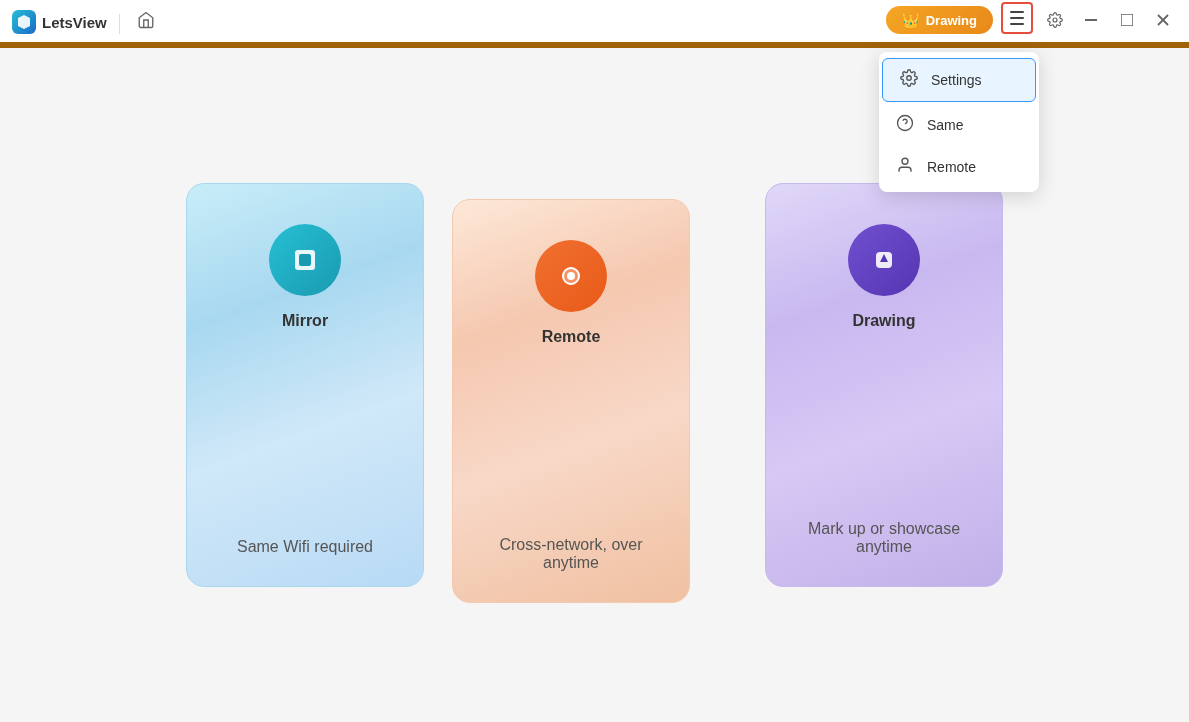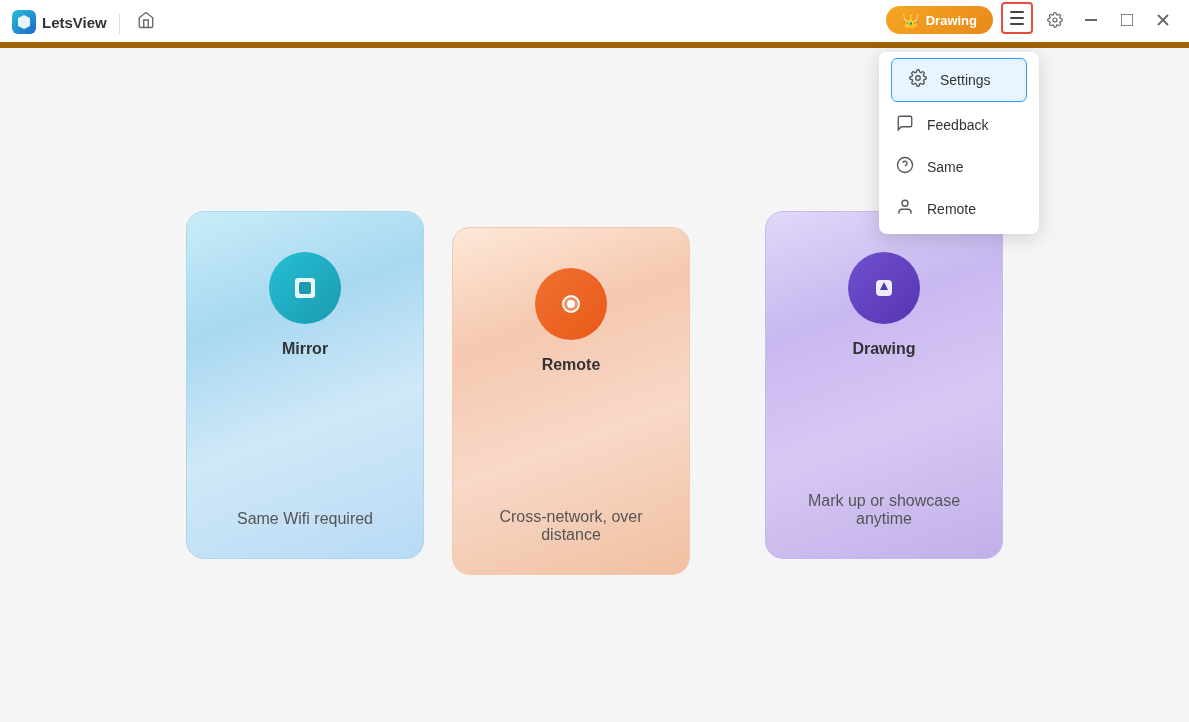--- a/index.html
+++ b/index.html
@@ -124,21 +124,21 @@
 
     .cards-container {
       display: flex;
       gap: 28px;
       align-items: center;
       justify-content: center;
     }
 
     .feature-card {
       width: 238px;
-      height: 348px;
+      height: 404px;
       border-radius: 18px;
       display: flex;
       flex-direction: column;
       align-items: center;
       justify-content: space-between;
       padding: 40px 20px 30px;
       cursor: pointer;
       position: relative;
       overflow: hidden;
       border: 1.5px solid rgba(255,255,255,0.6);
@@ -212,21 +212,21 @@
       gap: 12px;
       padding: 10px 16px;
       cursor: pointer;
       font-size: 14px;
       color: #333;
     }
     .dropdown-item-settings {
       background: #e8f4ff;
       border: 1.5px solid #3399ff;
       border-radius: 6px;
-      margin: 2px 12px;
+      margin: 2px 3px;
     }
     .dropdown-item-icon {
       font-size: 16px;
       color: #555;
       width: 20px;
       text-align: center;
     }
 
     
     .arrow-overlay {
@@ -320,21 +320,21 @@
     <div class="feature-card card-remote">
       <div class="card-top">
         <div class="card-icon-circle icon-remote">
           <svg width="36" height="36" viewBox="0 0 36 36" fill="white">
             <circle cx="18" cy="18" r="8" fill="rgba(255,255,255,0.3)" stroke="white" stroke-width="2"></circle>
             <circle cx="18" cy="18" r="4" fill="white"></circle>
           </svg>
         </div>
         <span class="card-title">Remote</span>
       </div>
-      <span class="card-description">Cross-network, over distance</span>
+      <span class="card-description">Cross-network, over anytime</span>
     </div>
 
     <div class="feature-card card-drawing">
       <div class="card-top">
         <div class="card-icon-circle icon-drawing">
           <svg width="36" height="36" viewBox="0 0 36 36" fill="white">
             <rect x="10" y="10" width="16" height="16" rx="4" fill="rgba(255,255,255,0.9)"></rect>
             <polygon points="18,12 22,20 14,20" fill="#5535b0"></polygon>
           </svg>
         </div>
@@ -352,28 +352,20 @@
       <svg width="18" height="18" viewBox="0 0 24 24" fill="none" stroke="#555" stroke-width="1.8">
         <circle cx="12" cy="12" r="3"></circle>
         <path d="M19.4 15a1.65 1.65 0 0 0 .33 1.82l.06.06a2 2 0 0 1-2.83 2.83l-.06-.06a1.65 1.65 0 0 0-1.82-.33 1.65 1.65 0 0 0-1 1.51V21a2 2 0 0 1-4 0v-.09A1.65 1.65 0 0 0 9 19.4a1.65 1.65 0 0 0-1.82.33l-.06.06a2 2 0 0 1-2.83-2.83l.06-.06A1.65 1.65 0 0 0 4.68 15a1.65 1.65 0 0 0-1.51-1H3a2 2 0 0 1 0-4h.09A1.65 1.65 0 0 0 4.6 9a1.65 1.65 0 0 0-.33-1.82l-.06-.06a2 2 0 0 1 2.83-2.83l.06.06A1.65 1.65 0 0 0 9 4.68a1.65 1.65 0 0 0 1-1.51V3a2 2 0 0 1 4 0v.09a1.65 1.65 0 0 0 1 1.51 1.65 1.65 0 0 0 1.82-.33l.06-.06a2 2 0 0 1 2.83 2.83l-.06.06A1.65 1.65 0 0 0 19.4 9a1.65 1.65 0 0 0 1.51 1H21a2 2 0 0 1 0 4h-.09a1.65 1.65 0 0 0-1.51 1z"></path>
       </svg>
     </span>
     <span>Settings</span>
   </div>
   <div class="dropdown-item">
     <span class="dropdown-item-icon">
       <svg width="18" height="18" viewBox="0 0 24 24" fill="none" stroke="#555" stroke-width="1.8">
-        <path d="M21 15a2 2 0 0 1-2 2H7l-4 4V5a2 2 0 0 1 2-2h14a2 2 0 0 1 2 2z"></path>
-      </svg>
-    </span>
-    <span>Feedback</span>
-  </div>
-  <div class="dropdown-item">
-    <span class="dropdown-item-icon">
-      <svg width="18" height="18" viewBox="0 0 24 24" fill="none" stroke="#555" stroke-width="1.8">
         <circle cx="12" cy="12" r="10"></circle>
         <path d="M9.09 9a3 3 0 0 1 5.83 1c0 2-3 3-3 3"></path>
         <line x1="12" y1="17" x2="12.01" y2="17"></line>
       </svg>
     </span>
     <span>Same</span>
   </div>
   <div class="dropdown-item">
     <span class="dropdown-item-icon">
       <svg width="18" height="18" viewBox="0 0 24 24" fill="none" stroke="#555" stroke-width="1.8">

